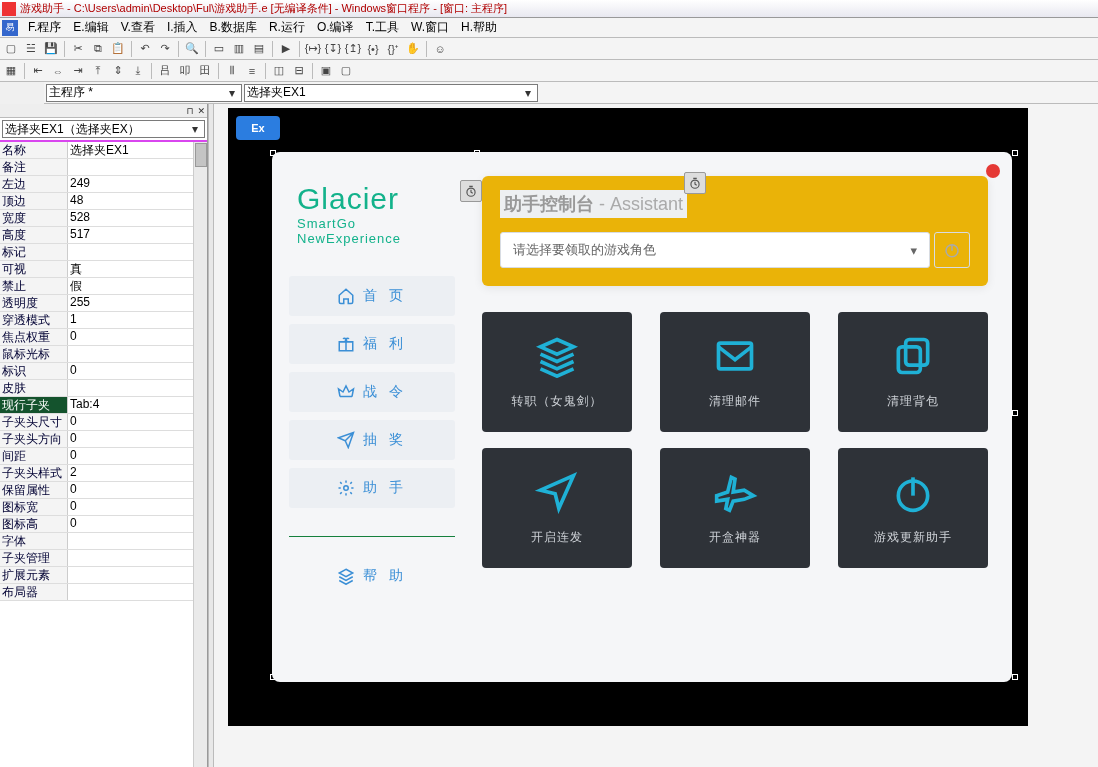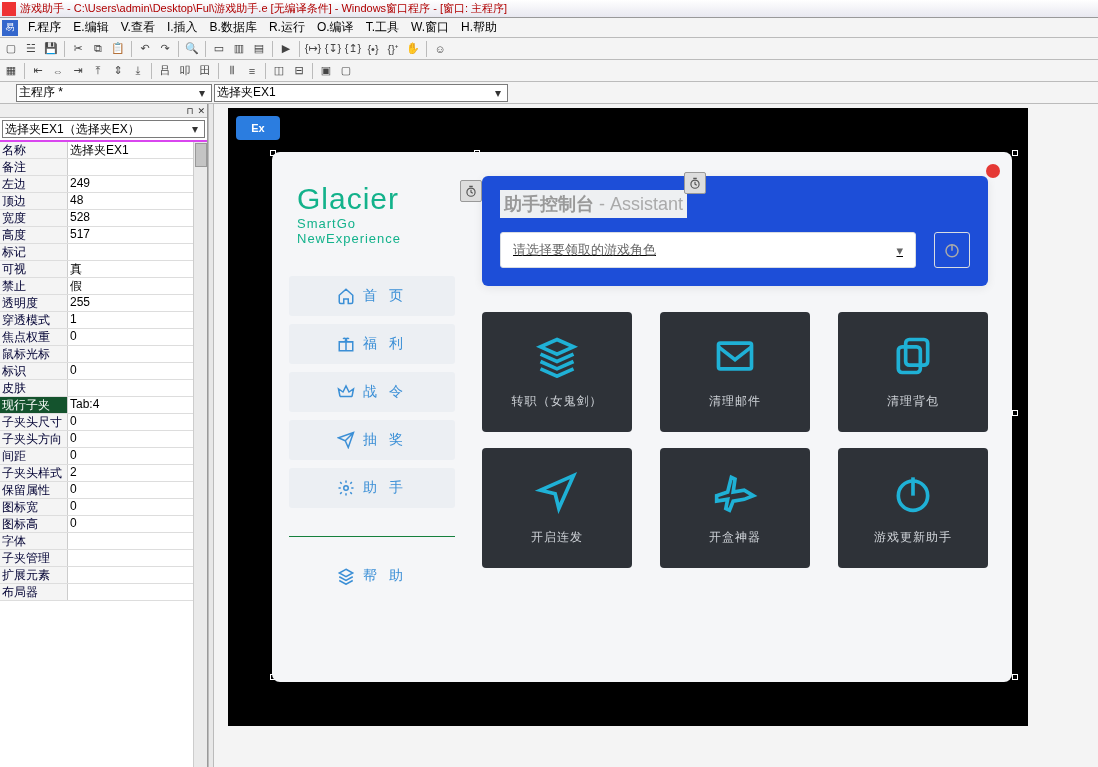--- a/index.html
+++ b/index.html
@@ -62,22 +62,23 @@
 }
 .tsep { width: 1px; height: 16px; background: #bbb; margin: 0 2px; }
 
 
 .dropdown-row {
   height: 22px;
   background: #f4f4f4;
   border-bottom: 1px solid #bbb;
   display: flex;
   align-items: center;
-  padding-left: 16px;
+  padding-left: 2px;
   gap: 2px;
+  margin-left: 44px;
 }
 .combo {
   background: #fff;
   border: 1px solid #7a7a7a;
   height: 18px;
   display: flex;
   align-items: center;
   justify-content: space-between;
   padding: 0 2px;
   font-size: 12px;
@@ -253,29 +254,29 @@
 }
 .nav-item svg { width: 18px; height: 18px; }
 
 .content {
   flex: 1;
   padding: 24px 24px 20px 10px;
   display: flex;
   flex-direction: column;
 }
 .console-card {
-  background: #1d4ed8;
+  background: #eab308;
   border-radius: 6px;
   box-shadow: 0 2px 10px rgba(0,0,0,.08);
   padding: 14px 18px 18px 18px;
 }
 .console-title { color: #999; font-size: 18px; font-weight: bold; margin-bottom: 14px; background:#eef0f2; display:inline-block; padding:2px 4px;}
 .console-title .sub { color:#aaa; font-weight: normal; }
 .combo-role {
-  display: flex; gap: 18px; align-items:center;text-decoration:underline;
+  display: flex; gap: 4px; align-items:center;
 }
 .combo-role .sel {
   flex:1; height: 36px;
   border: 1px solid #d8dce2;
   border-radius: 3px;
   display: flex; align-items: center; justify-content: space-between;
   padding: 0 12px; color: #666; font-size: 13px;
   background: #fff;
 }
 .combo-role .reload {

